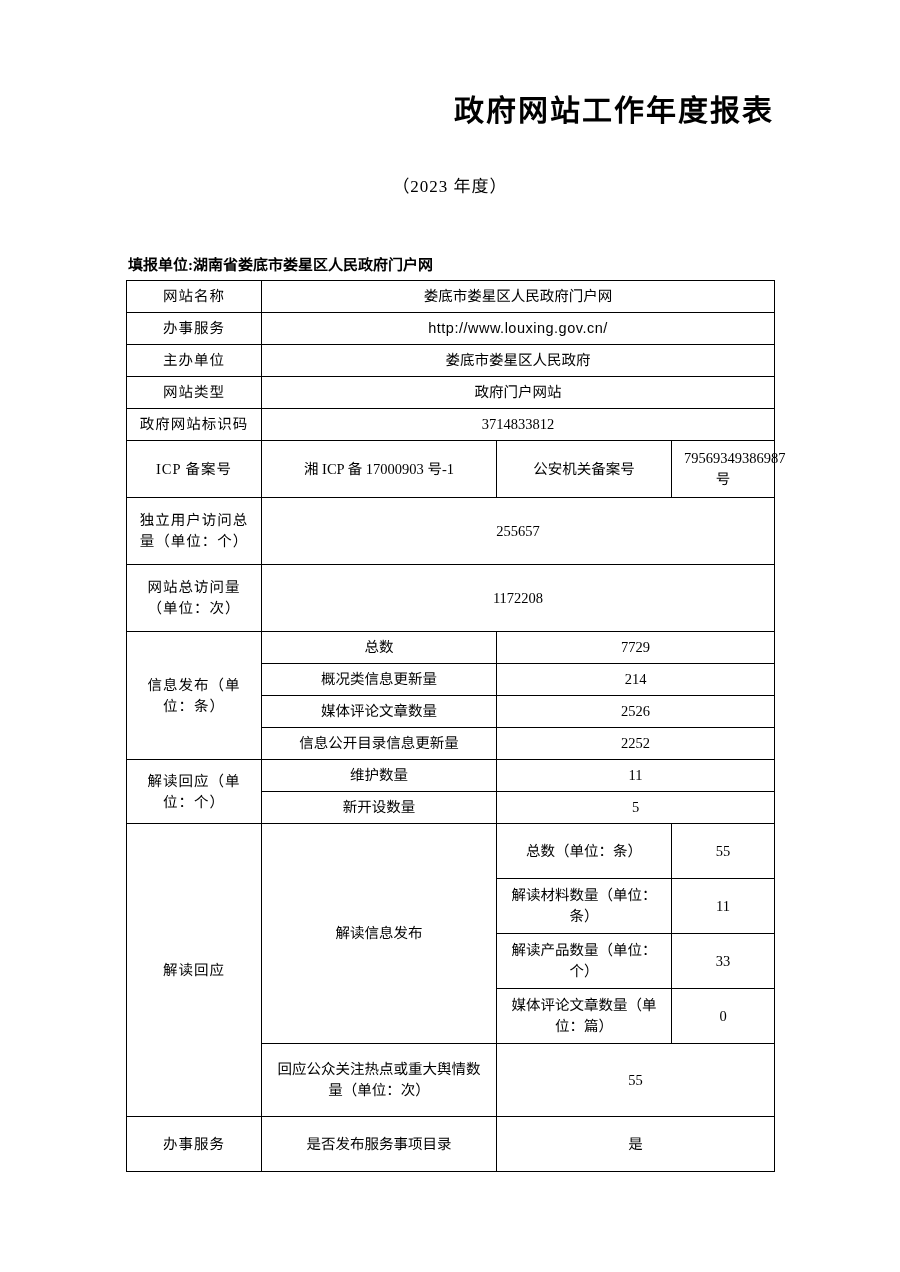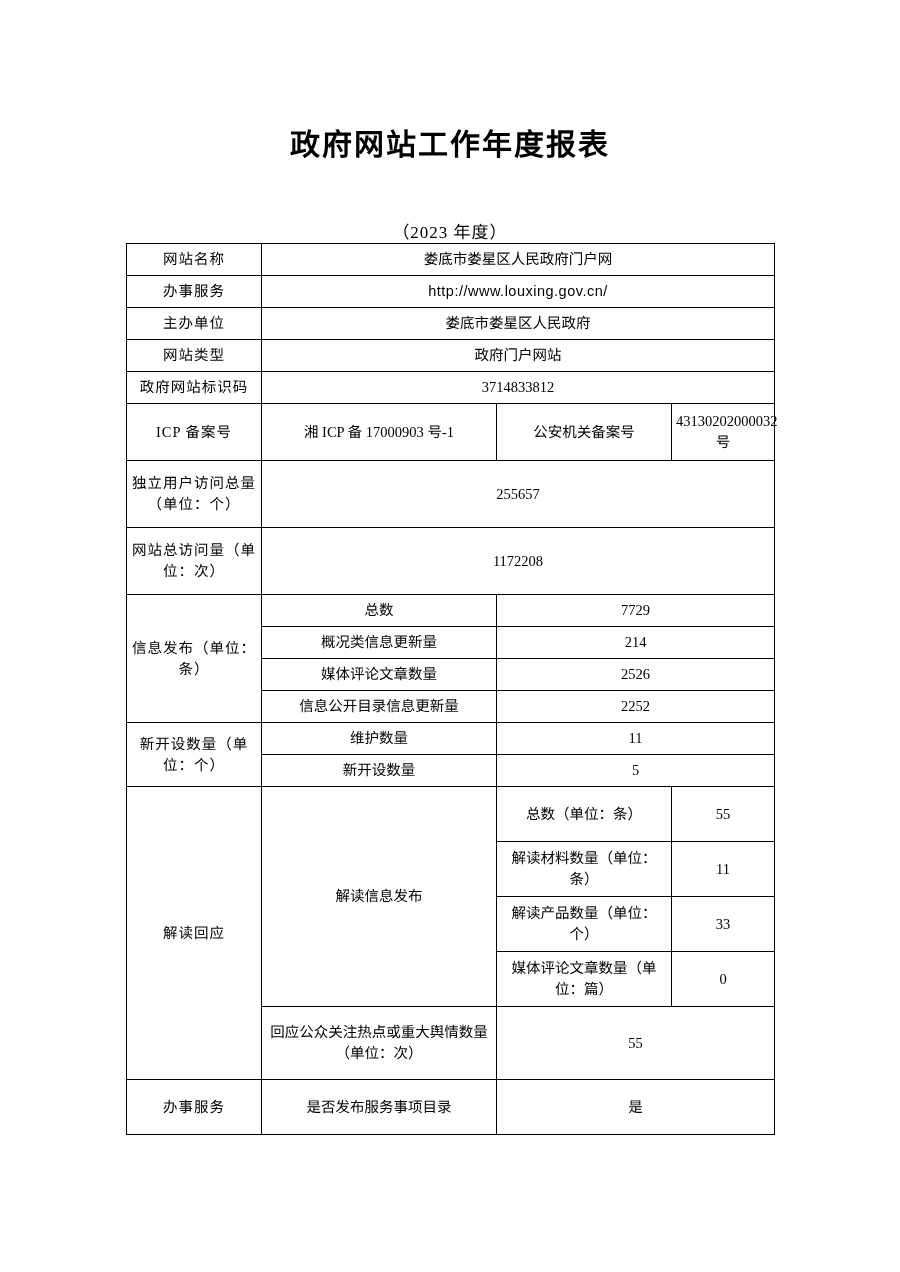--- a/index.html
+++ b/index.html
@@ -16,51 +16,51 @@
     overflow: hidden;
   }
   .page {
     width: 900px;
     height: 1272px;
     box-sizing: border-box;
     padding: 0 126px;
     position: relative;
   }
   .doc-title {
-    text-align: center;
+    text-align: right;
     font-size: 30px;
     font-weight: bold;
     letter-spacing: 2px;
-    margin-top: 120px;
+    margin-top: 86px;
     font-family: "Liberation Sans", "DejaVu Sans", sans-serif;
   }
   .doc-subtitle {
     text-align: center;
     font-size: 17px;
-    margin-top: 54px;
+    margin-top: 42px;
     letter-spacing: 1px;
   }
   .filler-line {
     font-size: 15px;
     font-weight: bold;
     margin-top: 56px;
     margin-bottom: 6px;
     padding-left: 2px;
   }
   table.report {
     border-collapse: collapse;
     width: 648px;
     table-layout: fixed;
     font-size: 14.5px;
   }
   table.report td {
     border: 1px solid #000000;
     text-align: center;
     vertical-align: middle;
-    padding: 5px 4px;
+    padding: 5px 12px;
     line-height: 1.45;
   }
   td.label {
     letter-spacing: 1px;
   }
   td.tall {
     height: 46px;
   }
   .mono-ish {
     font-family: Liberation Sans, sans-serif;
@@ -68,20 +68,23 @@
   }
 </style>
 </head>
 <body>
 
 <div class="page">
 
   <div class="doc-title">政府网站工作年度报表</div>
   <div class="doc-subtitle">（2023 年度）</div>
 
+  <div class="filler-line">
+    <span>填报单位:</span><span>湖南省娄底市娄星区人民政府门户网</span>
+  </div>
 
   <table class="report">
     <colgroup>
       <col style="width:135px">
       <col style="width:235px">
       <col style="width:175px">
       <col style="width:103px">
     </colgroup>
     <tbody>
       <tr>
@@ -101,21 +104,21 @@
         <td colspan="3">政府门户网站</td>
       </tr>
       <tr>
         <td class="label">政府网站标识码</td>
         <td colspan="3">3714833812</td>
       </tr>
       <tr>
         <td class="label tall">ICP 备案号</td>
         <td class="tall">湘 ICP 备 17000903 号-1</td>
         <td class="tall">公安机关备案号</td>
-        <td class="tall">43130202000032 号</td>
+        <td class="tall">79569349386987 号</td>
       </tr>
       <tr>
         <td class="label" style="height:56px">独立用户访问总量（单位：个）</td>
         <td colspan="3">255657</td>
       </tr>
       <tr>
         <td class="label" style="height:56px">网站总访问量（单位：次）</td>
         <td colspan="3">1172208</td>
       </tr>
 
@@ -131,21 +134,21 @@
       <tr>
         <td>媒体评论文章数量</td>
         <td colspan="2">2526</td>
       </tr>
       <tr>
         <td>信息公开目录信息更新量</td>
         <td colspan="2">2252</td>
       </tr>
 
       <tr>
-        <td class="label" rowspan="2">新开设数量（单位：个）</td>
+        <td class="label" rowspan="2">解读回应（单位：个）</td>
         <td>维护数量</td>
         <td colspan="2">11</td>
       </tr>
       <tr>
         <td>新开设数量</td>
         <td colspan="2">5</td>
       </tr>
 
       <tr>
         <td class="label" rowspan="5">解读回应</td>

